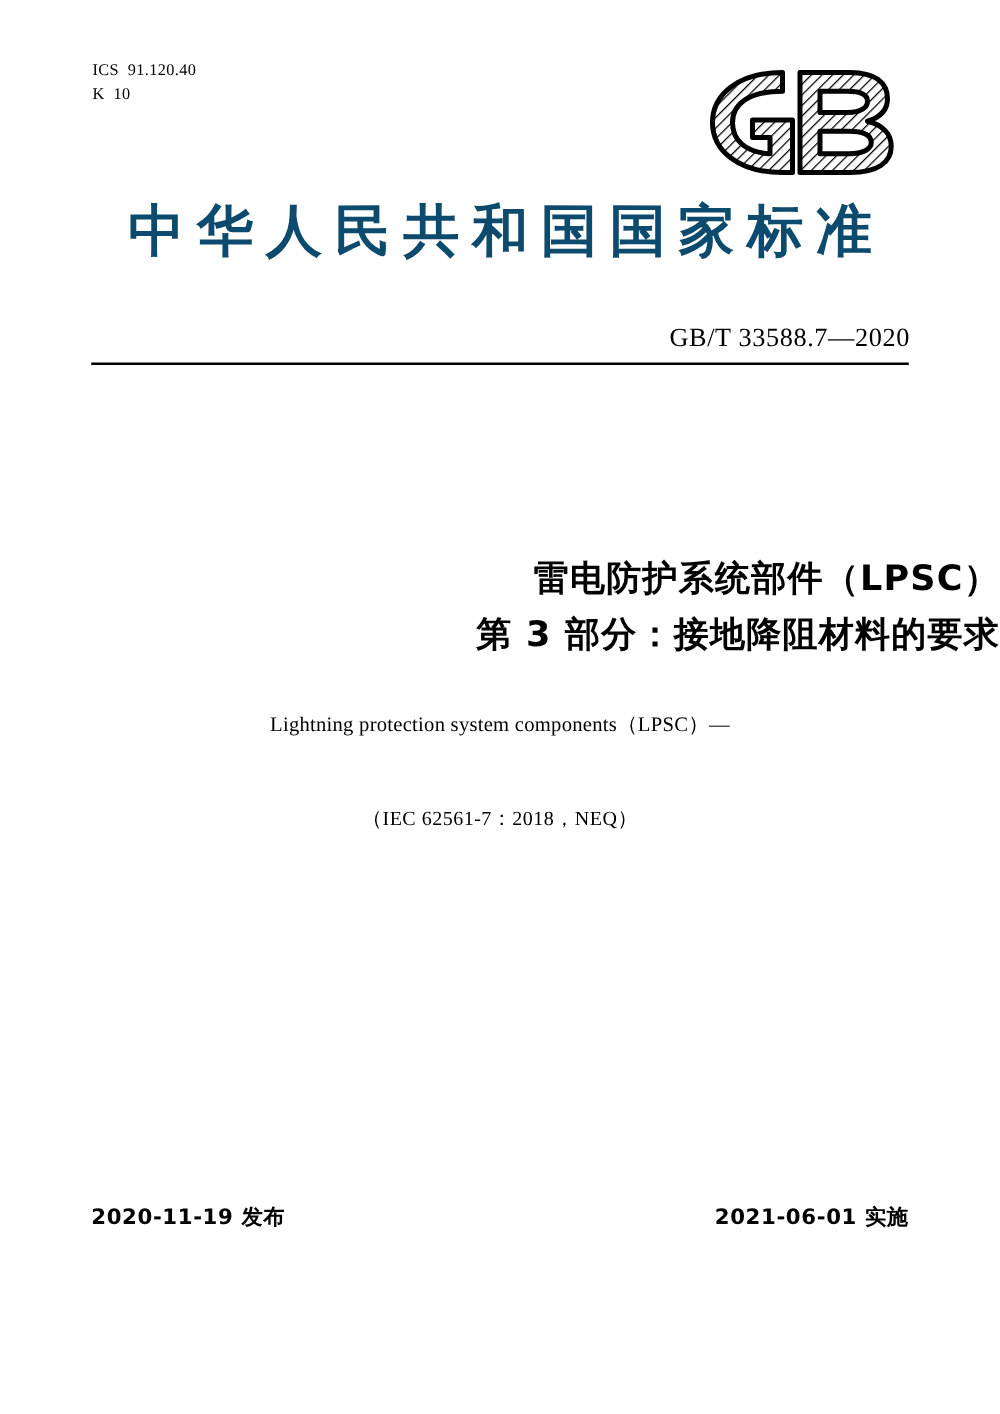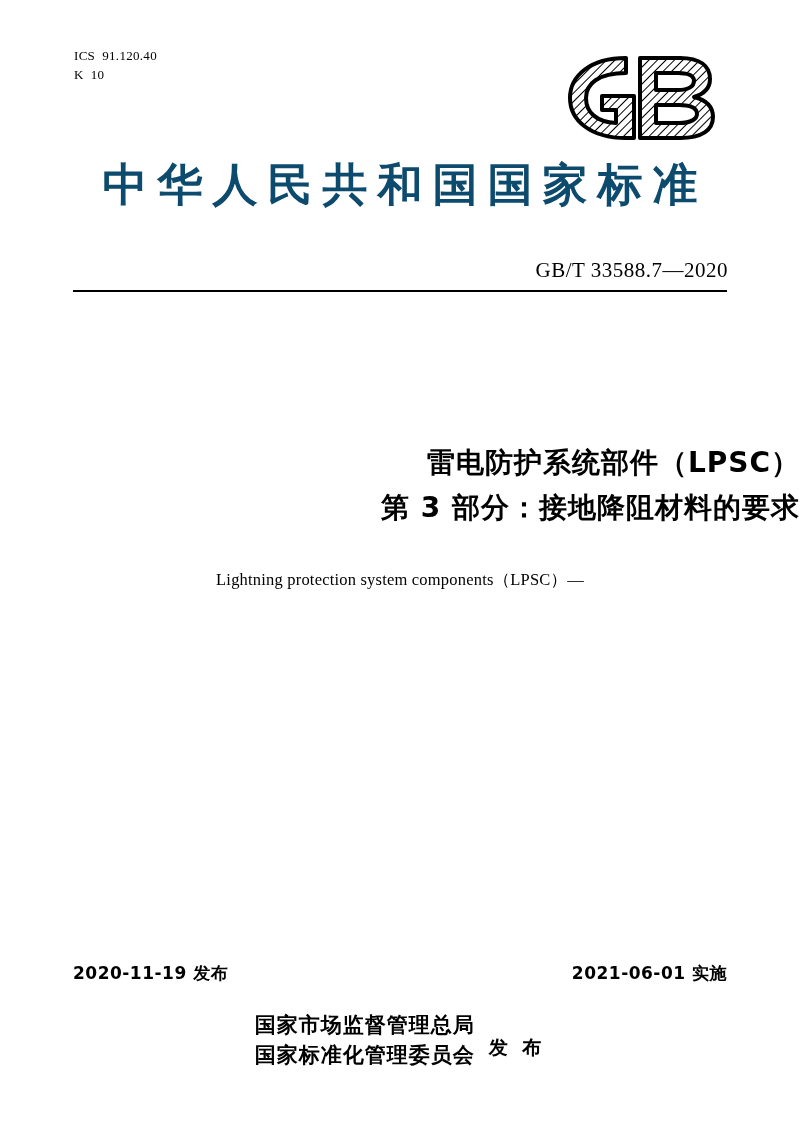--- a/index.html
+++ b/index.html
@@ -219,27 +219,21 @@
 
   <div class="cn-title">
     <div>雷电防护系统部件（LPSC）</div>
     <div>第 3 部分：接地降阻材料的要求</div>
   </div>
 
   <div class="en-title">
     <div>Lightning protection system components（LPSC）—</div>
   </div>
 
+  <div class="iec-ref">（IEC 62561-7：2018，NEQ）</div>
 
   <div class="dates">
     <div class="date-item">2020-11-19 发布</div>
     <div class="date-item">2021-06-01 实施</div>
   </div>
 
-  <div class="publisher">
-    <div class="orgs">
-      <div>国家市场监督管理总局</div>
-      <div>国家标准化管理委员会</div>
-    </div>
-    <div class="issue">发 布</div>
-  </div>
 
 </div>
 
 </body></html>

